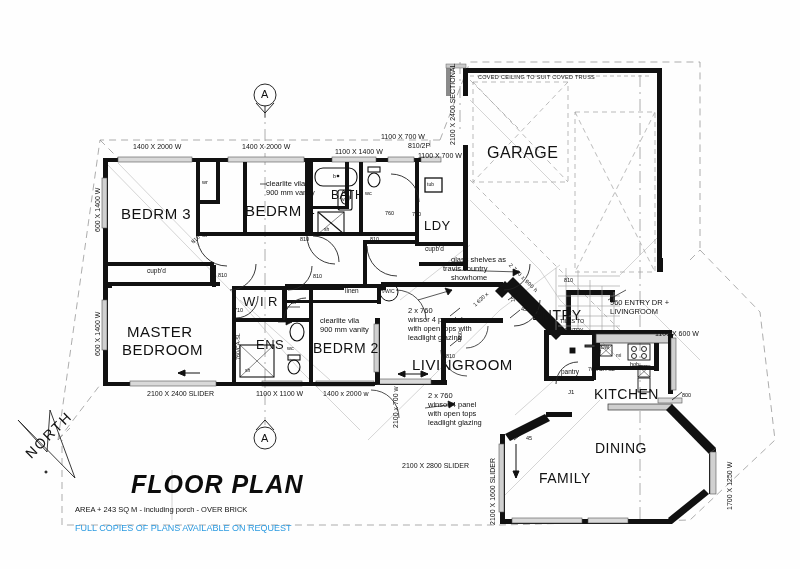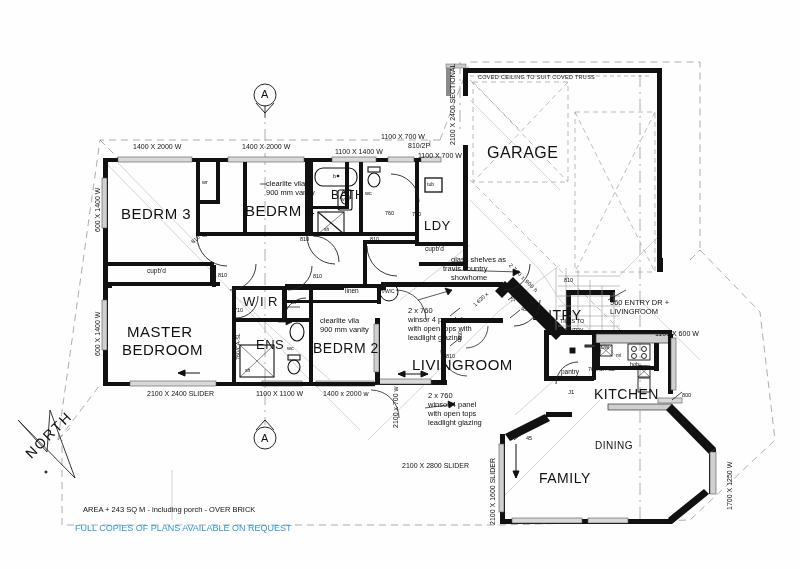--- a/index.html
+++ b/index.html
@@ -338,21 +338,21 @@
   <div class="txt room" style="left:424px;top:178px;font-size:13px;margin-top:40px;">LDY</div>
   <div class="txt room" style="left:487px;top:144px;font-size:16px;">GARAGE</div>
   <div class="txt room" style="left:127px;top:323px;font-size:15px;">MASTER</div>
   <div class="txt room" style="left:122px;top:341px;font-size:15px;">BEDROOM</div>
   <div class="txt room" style="left:243px;top:294px;font-size:13px;">W I R</div>
   <div class="txt room" style="left:256px;top:337px;font-size:13px;">ENS</div>
   <div class="txt room" style="left:313px;top:340px;font-size:14px;">BEDRM 2</div>
   <div class="txt room" style="left:412px;top:356px;font-size:15px;">LIVINGROOM</div>
   <div class="txt room" style="left:532px;top:307px;font-size:14px;">ENTRY</div>
   <div class="txt room" style="left:594px;top:386px;font-size:14px;">KITCHEN</div>
-  <div class="txt room" style="left:595px;top:440px;font-size:10px;">DINING</div>
+  <div class="txt room" style="left:595px;top:440px;font-size:14px;">DINING</div>
   <div class="txt room" style="left:539px;top:470px;font-size:14px;">FAMILY</div>
 
   <div class="txt tiny" style="left:478px;top:74px;letter-spacing:.3px;">COVED CEILING TO SUIT COVED TRUSS</div>
 
   <div class="txt note" style="left:266px;top:180px;">clearlite vila</div>
   <div class="txt note" style="left:266px;top:189px;">900 mm vanity</div>
 
   <div class="txt note" style="left:320px;top:317px;">clearlite vila</div>
   <div class="txt note" style="left:320px;top:326px;">900 mm vanity</div>
 
@@ -444,16 +444,17 @@
   <div class="txt tiny" style="left:526px;top:435px;">45</div>
   <div class="txt tiny" style="left:457px;top:340px;transform:rotate(-90deg);transform-origin:left top;">850</div>
   <div class="txt tiny" style="left:510px;top:302px;transform:rotate(-90deg);transform-origin:left top;">190</div>
   <div class="txt tiny" style="left:472px;top:303px;transform:rotate(-42deg);transform-origin:left top;">1 620 x</div>
 
   <div class="txt" style="left:261px;top:88px;font-size:11px;">A</div>
   <div class="txt" style="left:261px;top:432px;font-size:11px;">A</div>
 
   <div class="txt" style="left:22px;top:450px;font-size:14px;letter-spacing:2px;transform:rotate(-45deg);transform-origin:left top;">NORTH</div>
 
-  <div class="txt" style="left:75px;top:505px;font-size:7.5px;margin-left:8px;">AREA + 243 SQ M - including porch - OVER BRICK</div>
+  <div class="title" style="left:131px;top:470px;font-size:25px;letter-spacing:1px;">FLOOR   PLAN</div>
+  <div class="txt" style="left:75px;top:505px;font-size:7.5px;">AREA + 243 SQ M - including porch - OVER BRICK</div>
   <div class="txt" style="left:75px;top:523px;font-size:9px;color:#2b9ae0;">FULL COPIES OF PLANS AVAILABLE ON REQUEST</div>
 
 </div>
 
 </body></html>

